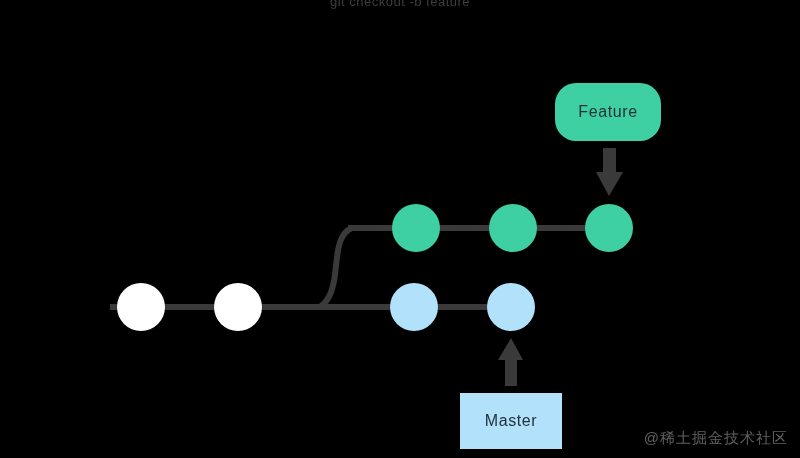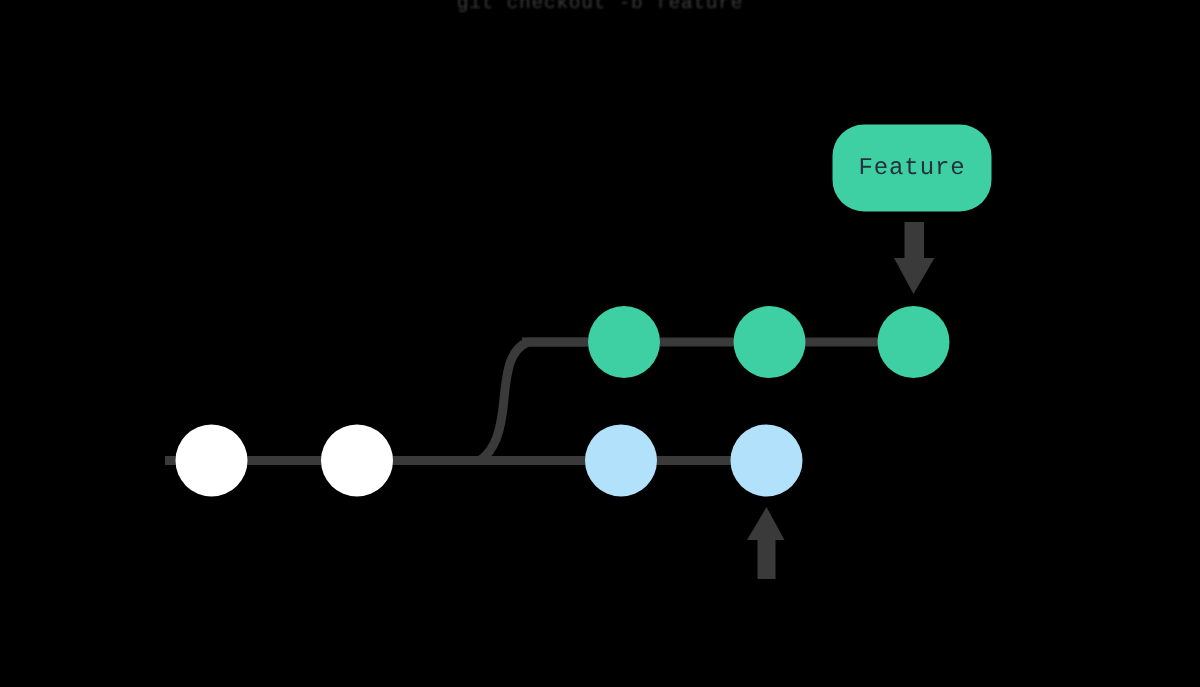--- a/index.html
+++ b/index.html
@@ -6,21 +6,21 @@
     margin: 0;
     padding: 0;
     background: #000000;
   }
   #stage {
     position: relative;
     width: 800px;
     height: 458px;
     background: #000000;
     overflow: hidden;
-    font-family: Liberation Mono, monospace;
+    font-family: Liberation Sans, sans-serif;
   }
 
   
   #header-text {
     position: absolute;
     left: 0;
     top: -6px;
     width: 800px;
     text-align: center;
     color: #6f6f6f;
@@ -114,15 +114,19 @@
     <g>
       <rect x="505" y="352" width="12" height="34" fill="#3a3a3a"></rect>
       <polygon points="498,360 523,360 511,338" fill="#3a3a3a"></polygon>
     </g>
   </svg>
 
   <div id="feature-box" class="branch-box">
     <span>Feature</span>
   </div>
 
+  <div id="master-box" class="branch-box">
+    <span>Master</span>
+  </div>
 
+  <div id="watermark">@稀土掘金技术社区</div>
 
 </div>
 
 </body></html>

